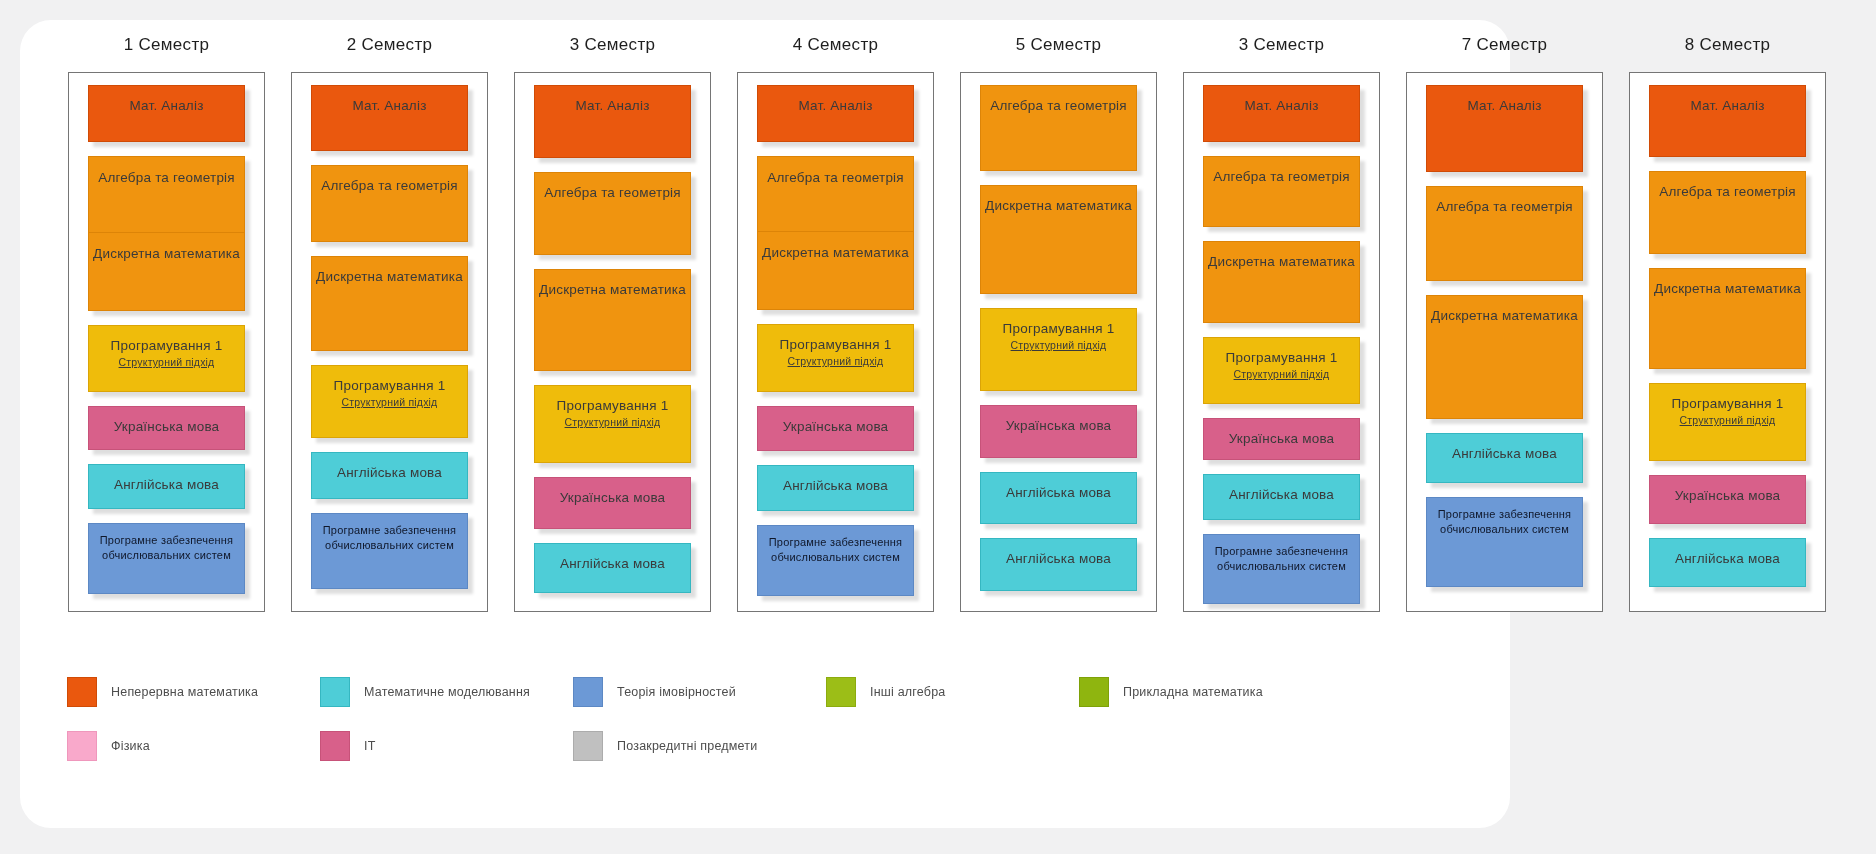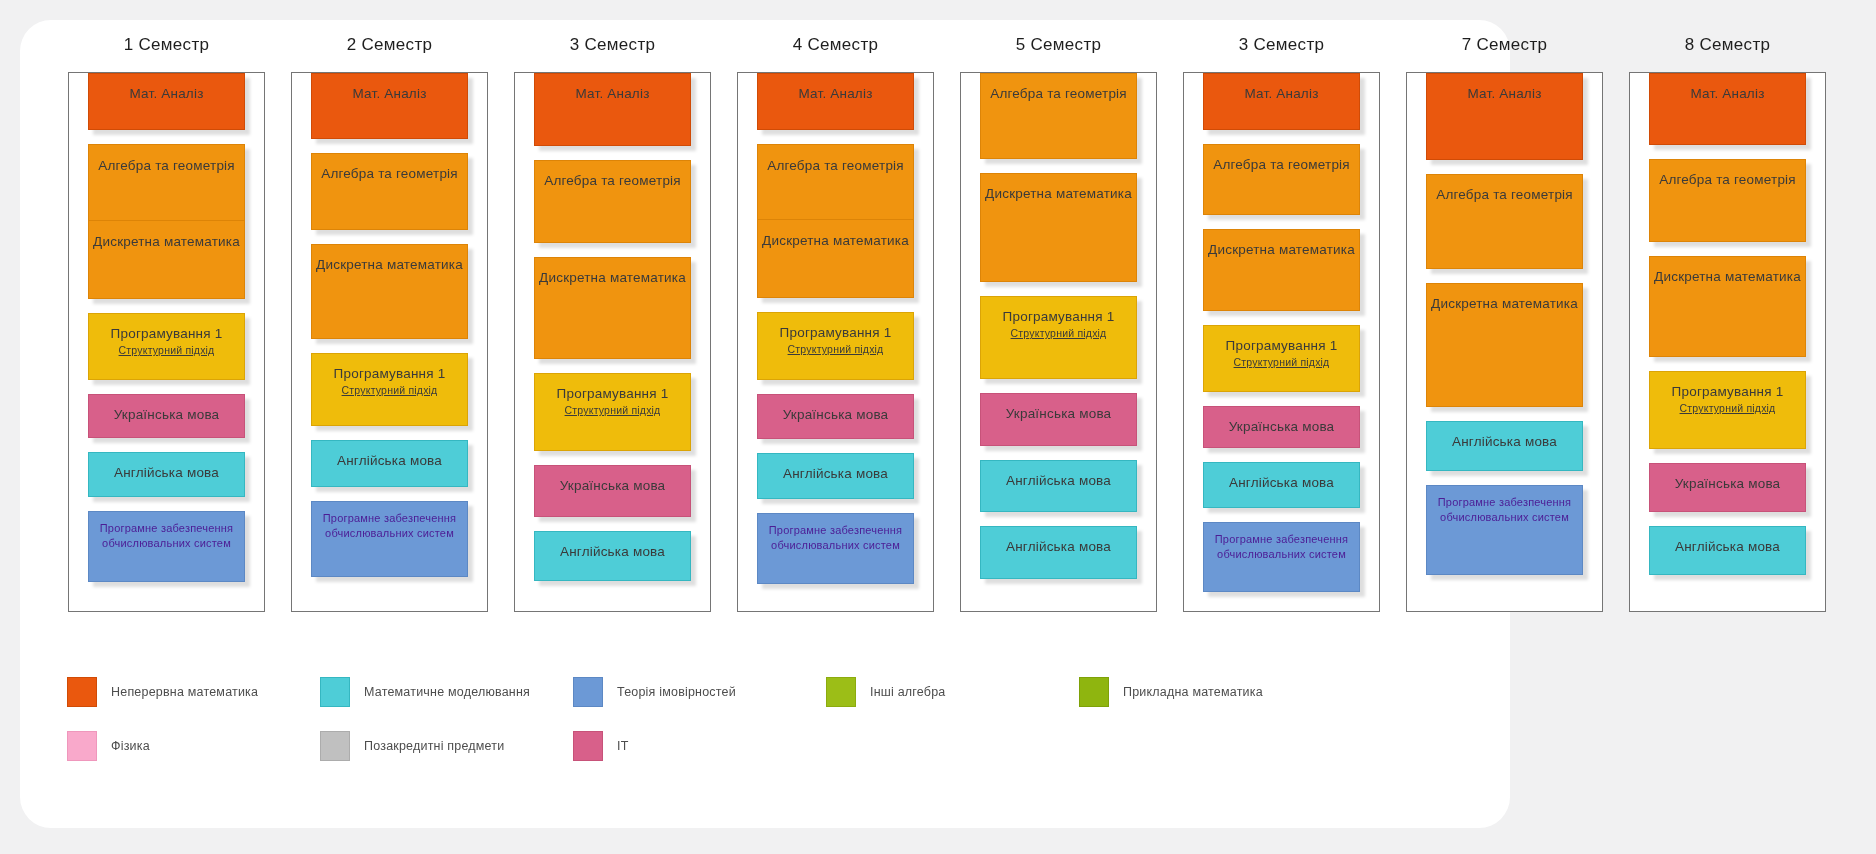--- a/index.html
+++ b/index.html
@@ -25,39 +25,39 @@
     text-align:center;
     font-size:17px; line-height:26px;
     color:#1e1e1e; font-weight:500;
     letter-spacing:0.3px;
     margin-bottom:14px;
   }
   .col-frame {
     height:540px;
     border:1px solid #757575;
     background:#ffffff;
-    padding:0 19px 0 19px;
+    padding:12px 19px 0 19px;
     box-sizing:border-box;
   }
   .card {
     border:1px solid;
     margin-bottom:14px;
     box-shadow:5px 5px 3px rgba(0,0,0,0.13);
     box-sizing:border-box;
     text-align:center;
     padding-top:11px;
     color:#3a3a3a;
   }
   .card.combined { padding-top:0; }
   .card-part { box-sizing:border-box; padding-top:12px; }
   .card-label {
     font-size:13.5px; line-height:1.28; letter-spacing:0.2px;
     padding:0 4px;
   }
-  .card.small { padding-top:9px; color:#4c1d95; }
+  .card.small { padding-top:9px; color:#0f172a; }
   .card.small .card-label { font-size:11px; line-height:1.35; }
   .card-sublabel { font-size:10.5px; margin-top:2px; letter-spacing:0.2px;text-decoration:underline; }
   #legend {
     position:absolute; left:47px; top:657px;
     display:grid;
     grid-template-columns:repeat(5, 253px);
     row-gap:24px;
   }
   .legend-item { display:flex; align-items:center; min-height:30px; }
   .legend-swatch {
@@ -299,21 +299,21 @@
       </div>
       <div class="legend-item">
         <span class="legend-swatch" style="background: rgb(143, 181, 15); border-color: rgb(126, 161, 8);"></span>
         <span class="legend-label">Прикладна математика</span>
       </div>
       <div class="legend-item">
         <span class="legend-swatch" style="background: rgb(249, 169, 203); border-color: rgb(239, 151, 188);"></span>
         <span class="legend-label">Фізика</span>
       </div>
       <div class="legend-item">
+        <span class="legend-swatch" style="background: rgb(216, 96, 138); border-color: rgb(199, 82, 121);"></span>
+        <span class="legend-label">IT</span>
+      </div>
+      <div class="legend-item">
         <span class="legend-swatch" style="background: rgb(192, 192, 192); border-color: rgb(172, 172, 172);"></span>
         <span class="legend-label">Позакредитні предмети</span>
-      </div>
-      <div class="legend-item">
-        <span class="legend-swatch" style="background: rgb(216, 96, 138); border-color: rgb(199, 82, 121);"></span>
-        <span class="legend-label">IT</span>
       </div>
     </div>
 </div>
 
 </body></html>

